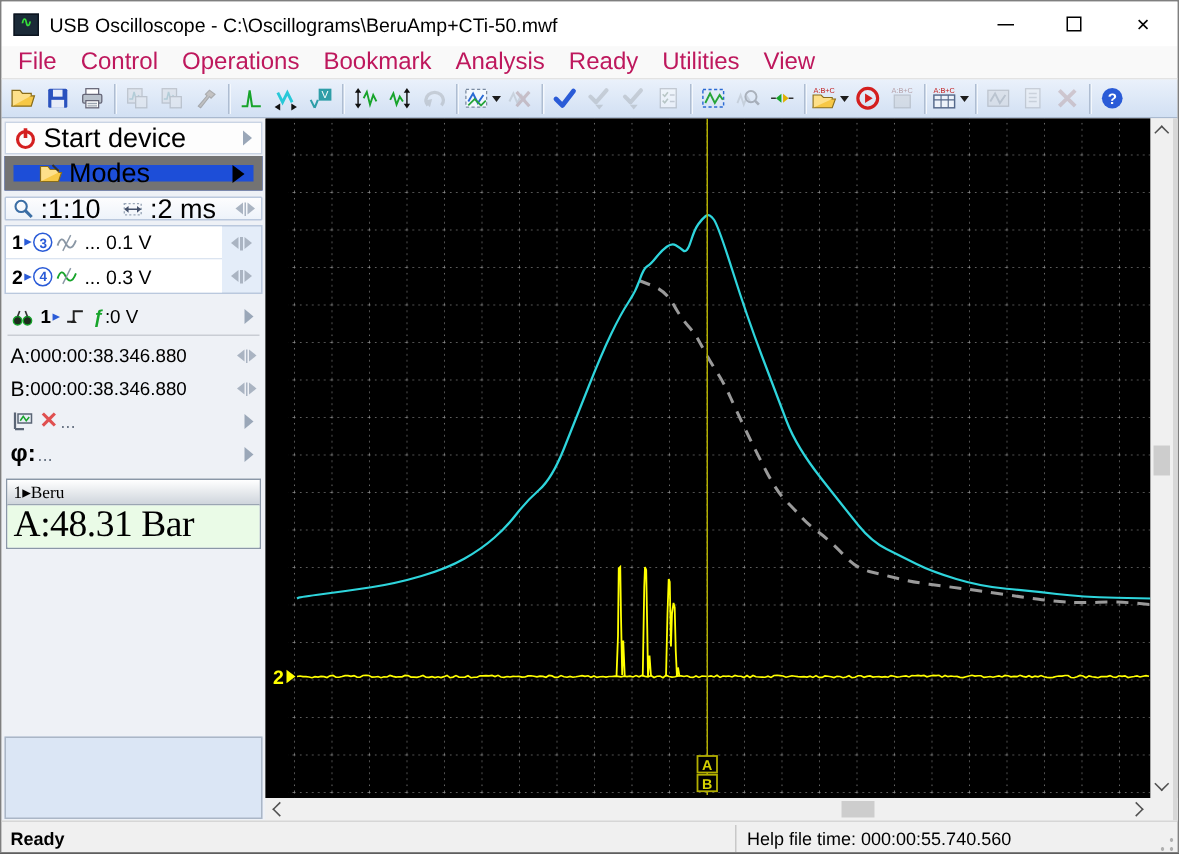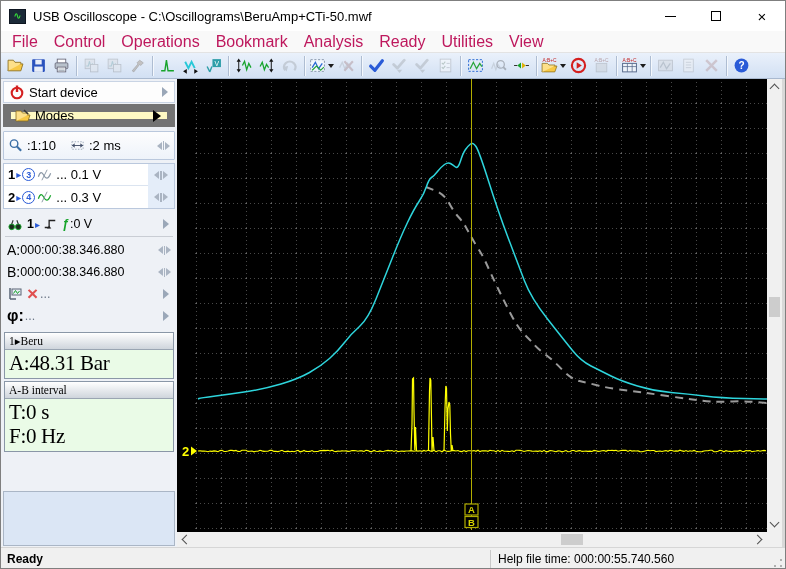--- a/index.html
+++ b/index.html
@@ -26,44 +26,44 @@
   .toolbar{height:26px;background:linear-gradient(#eaf1fb,#d2e0f3);border-bottom:1px solid #a9b9cf;display:flex;align-items:center;padding-left:3px;}
   .tbtn{height:22px;min-width:23px;display:flex;align-items:center;justify-content:center;border-radius:2px;padding:0 1px;}
   .tbtn svg{display:block;}
   .tbtn.disabled{opacity:.42;filter:grayscale(60%);}
   .tbsep{width:1px;height:20px;background:#aebdd2;margin:0 3px;box-shadow:1px 0 0 #f4f8fd;}
   .dd{width:0;height:0;border-left:3.5px solid transparent;border-right:3.5px solid transparent;border-top:4px solid #1c1c1c;margin-left:2px;}
 
   
   .main{display:flex;height:468px;}
   .sidebar{width:176px;background:#eef1f6;padding:2px 2px 0 2px;position:relative;flex:none;}
-  .srow{display:flex;align-items:center;font-size:13px;color:#000;position:relative;}
+  .srow{display:flex;align-items:center;font-size:18px;color:#000;position:relative;}
   .boxrow{background:linear-gradient(#fdfdfe,#eef3fa);border:1px solid #bac8dd;border-radius:1px;}
   .row-start{height:22px;background:#fdfdfd;border:1px solid #c9d4e4;margin-bottom:1px;padding-left:5px;}
-  .row-modes{height:23px;background:#fef9c3;border:8px solid #737373;padding-left:4px;margin-bottom:4px;}
-  .row-zoom{height:29px;margin-bottom:3px;padding-left:4px;}
+  .row-modes{height:23px;background:#1d4ed8;border:6px solid #737373;padding-left:17px;margin-bottom:4px;}
+  .row-zoom{height:16px;margin-bottom:3px;padding-left:4px;}
   .chanbox{border:1px solid #bac8dd;background:#e4edf9;margin-bottom:4px;}
   .chanrow{height:22px;display:flex;align-items:center;}
   .chanmain{flex:1;background:#fff;border-bottom:1px solid #dbe4f0;height:100%;display:flex;align-items:center;padding-left:4px;font-size:13px;font-weight:bold;}
   .chanrow:last-child .chanmain{border-bottom:none;}
   .chanarr{width:26px;display:flex;align-items:center;justify-content:center;}
   .flatrow{height:22px;padding-left:4px;font-size:12.5px;}
   .sep{height:1px;background:#c9cdd4;margin:1px 2px 2px 2px;}
   .circnum{display:inline-flex;width:13px;height:13px;border:1.4px solid #2a5bd7;border-radius:50%;color:#2a5bd7;font-size:9px;font-weight:bold;align-items:center;justify-content:center;margin:0 2px 0 1px;background:#fff;}
   .bluearr{color:#2a5bd7;font-size:10px;margin-left:1px;}
   .rarr{position:absolute;right:6px;width:0;height:0;border-top:5px solid transparent;border-bottom:5px solid transparent;border-left:6px solid #9aa7b8;}
   .rarr.big{border-top-width:6px;border-bottom-width:6px;border-left:8px solid #000;}
   .navpair{position:absolute;right:4px;display:flex;align-items:center;gap:1px;}
   .navpair .tl{width:0;height:0;border-top:4.5px solid transparent;border-bottom:4.5px solid transparent;border-right:5.5px solid #aab4c2;}
   .navpair .tr{width:0;height:0;border-top:4.5px solid transparent;border-bottom:4.5px solid transparent;border-left:5.5px solid #aab4c2;}
   .navpair .vb{width:1.5px;height:9px;background:#aab4c2;}
   .mpanel{border:1px solid #8a97a7;margin:0 1px 2px 1px;background:#fff;font-family:Liberation Serif, serif;}
   .mhead{height:17px;background:linear-gradient(#ffffff,#cfd5dc);border-bottom:1px solid #9aa5b2;font-size:11.5px;display:flex;align-items:center;padding-left:4px;color:#000;}
   .mbody{background:#eafbe7;padding:1px 0 3px 4px;}
-  .mline{font-size:21px;color:#000;line-height:24px;letter-spacing:-.3px;}
+  .mline{font-size:25px;color:#000;line-height:24px;letter-spacing:-.3px;}
   .bluepanel{position:absolute;left:2px;right:2px;top:412px;bottom:1px;background:#dbe6f5;border:1px solid #aab6c6;}
   .sideicon{margin-right:4px;flex:none;display:inline-flex;}
   .dots{color:#6b7686;}
 
   
   .plotregion{width:610px;position:relative;background:#f0f0f0;flex:none;}
   .plotsvg{position:absolute;left:0;top:0;background:#000;}
   .vscroll{position:absolute;left:590px;top:0;width:15px;height:453px;background:#f0f0f0;}
   .hscroll{position:absolute;left:0;top:453px;width:590px;height:15px;background:#f0f0f0;}
   .corner{position:absolute;left:590px;top:453px;width:20px;height:15px;background:#f0f0f0;}
@@ -484,27 +484,20 @@
 
       <div style="height:5px"></div>
 
       <div class="mpanel">
         <div class="mhead">1▸Beru</div>
         <div class="mbody">
           <div class="mline">A:48.31 Bar</div>
         </div>
       </div>
 
-      <div class="mpanel">
-        <div class="mhead">A-B interval</div>
-        <div class="mbody">
-          <div class="mline">T:0 s</div>
-          <div class="mline">F:0 Hz</div>
-        </div>
-      </div>
 
       <div class="bluepanel"></div>
     </div>
 
     <div class="plotregion">
       <svg class="plotsvg" id="plotsvg" width="590" height="453" viewBox="0 0 590 453">
         <defs>
           <pattern id="gridpat" patternUnits="userSpaceOnUse" x="19" y="24" width="25" height="25">
             <path d="M0 0 H25 M0 0 V25" fill="none" stroke="#8f8f8f" stroke-width="1" stroke-dasharray="1 3"></path>
           </pattern>

